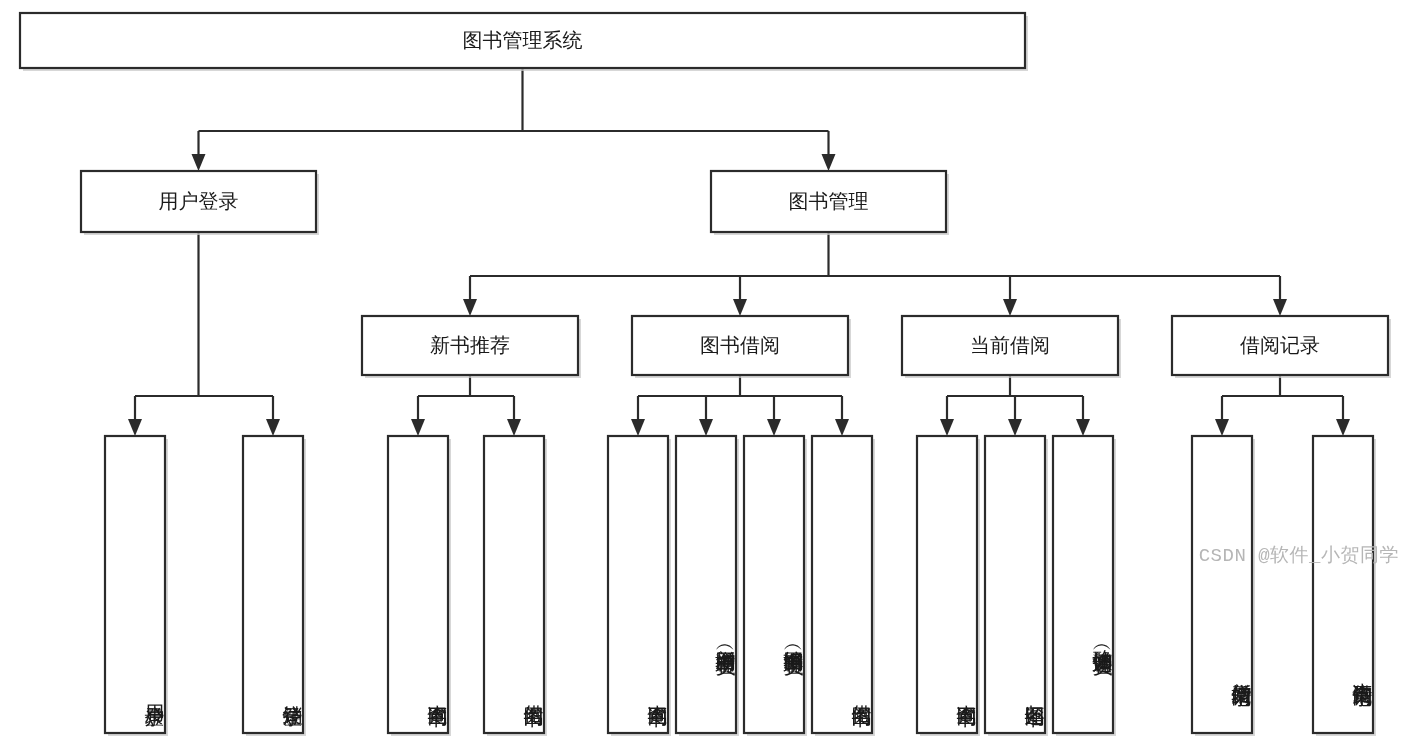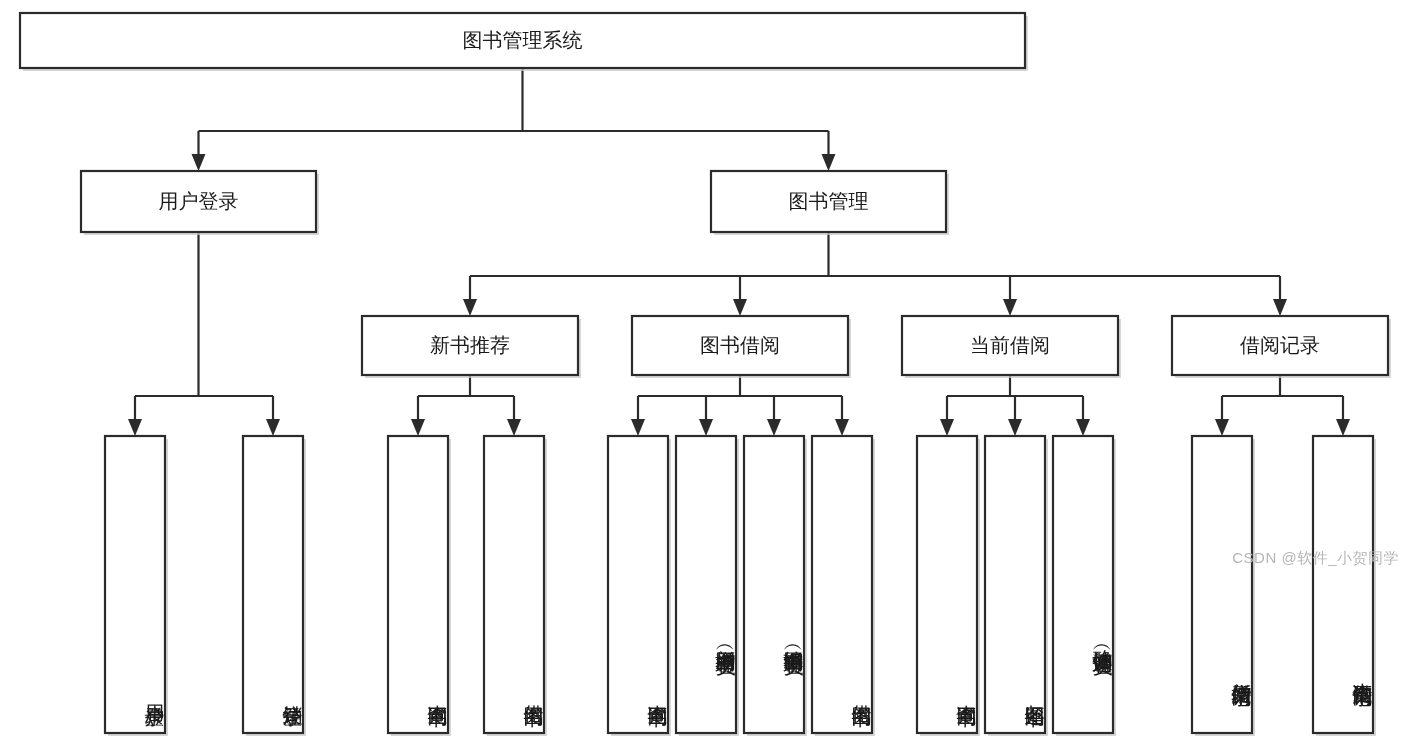--- a/index.html
+++ b/index.html
@@ -63,22 +63,22 @@
     line-height: 1.05;
     color: #1a1a1a;
     letter-spacing: 1px;
     white-space: nowrap;
     pointer-events: auto;
   }
   .watermark {
     position: absolute;
     right: 6px;
     bottom: 4px;
-    font-family: Liberation Sans, sans-serif;
-    font-size: 15px;
+    font-family: Liberation Mono, monospace;
+    font-size: 19px;
     color: #b6b6b6;
     letter-spacing: 0.5px;
     white-space: nowrap;
     user-select: none;
     text-align: center;
   }
 </style>
 </head>
 <body>
 

